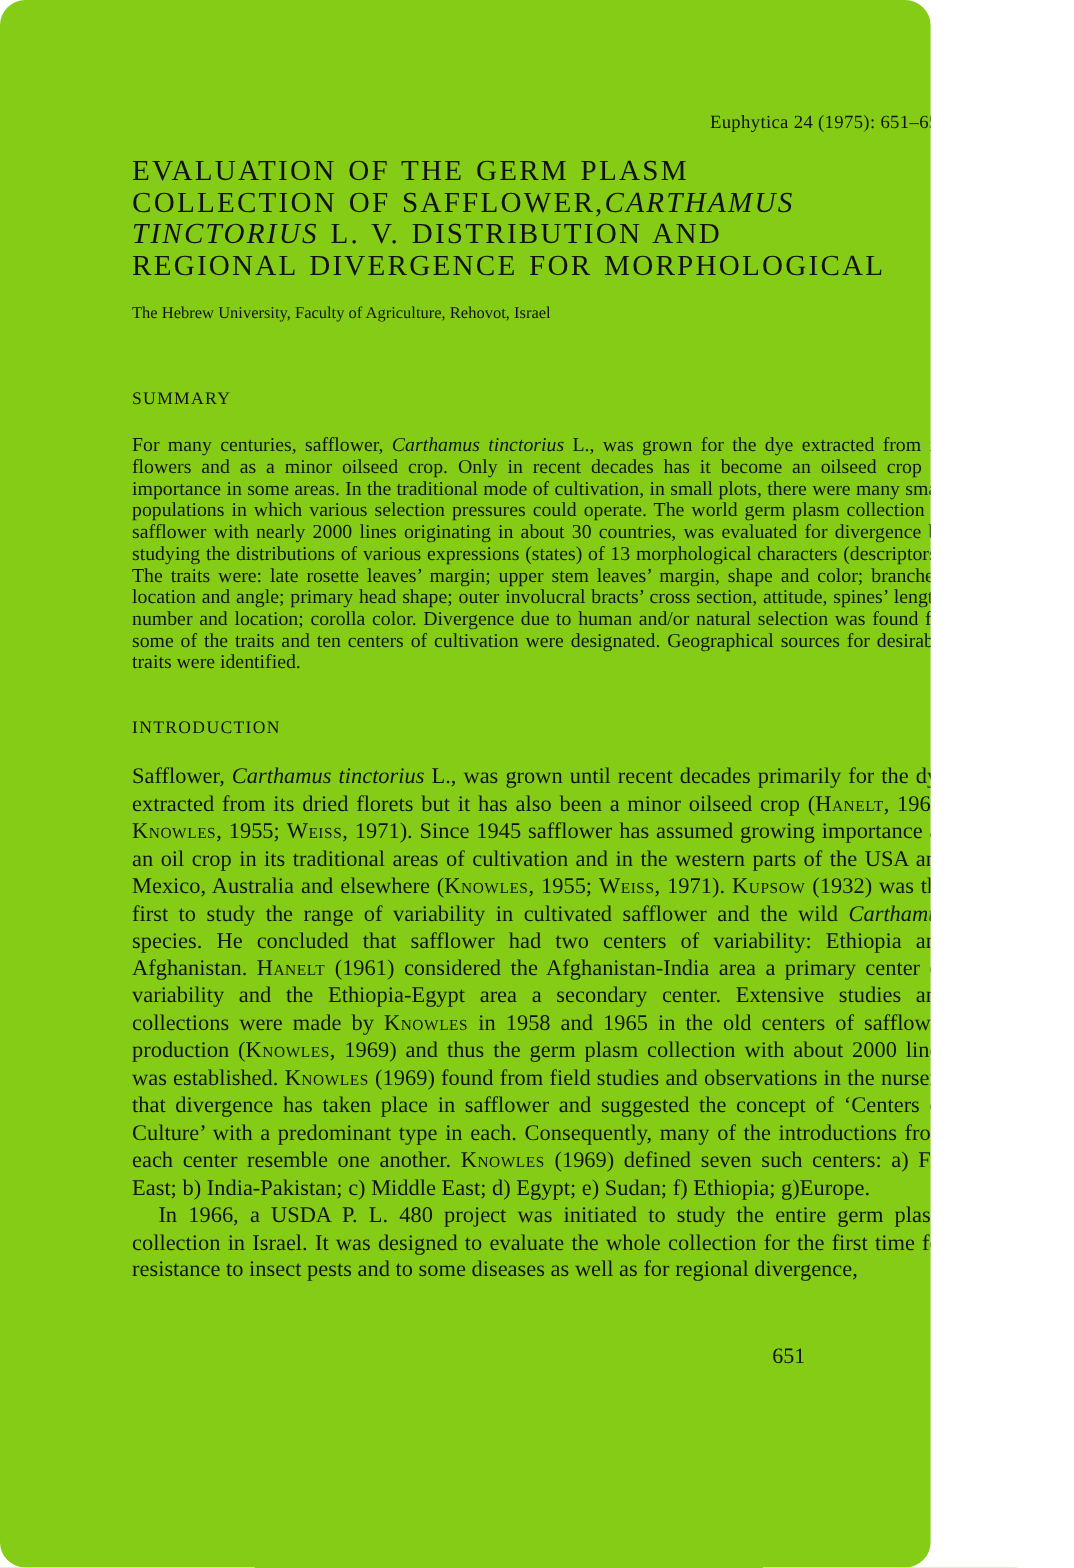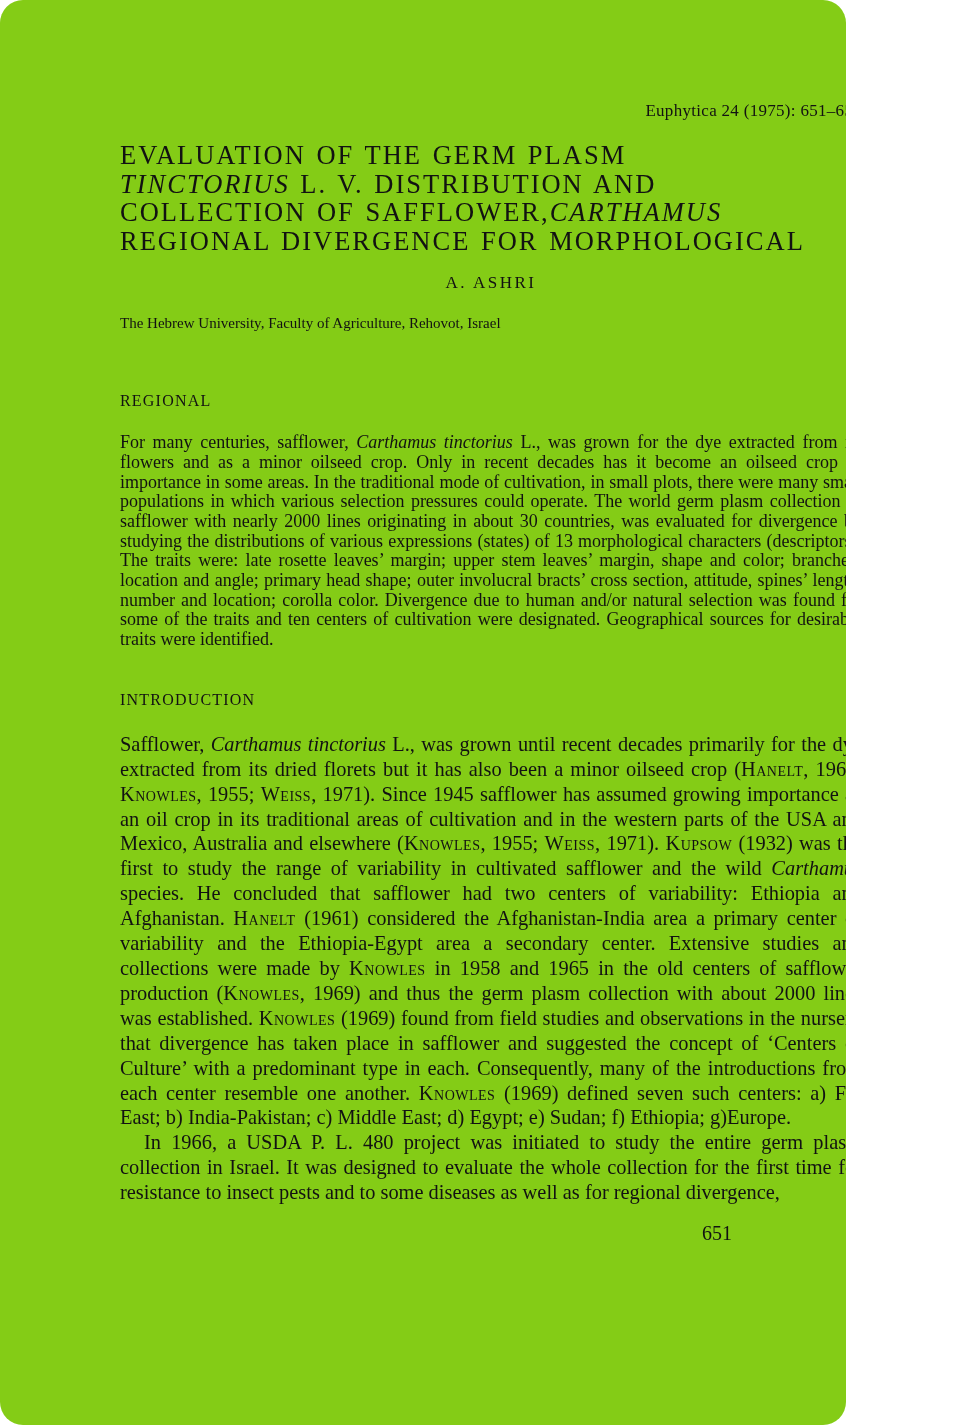--- a/index.html
+++ b/index.html
@@ -95,31 +95,30 @@
 </head>
 <body>
 
 <div class="page">
   <div class="content">
 
     <div class="journal-ref">Euphytica 24 (1975): 651–659</div>
 
     <h1 class="title">
         <div><span>EVALUATION OF THE GERM PLASM</span></div>
+        <div><span>COLLECTION OF SAFFLOWER,</span><span class="seg-i">CARTHAMUS</span></div>
         <div><span class="seg-i">TINCTORIUS</span><span> L. V. DISTRIBUTION AND</span></div>
-        <div><span>COLLECTION OF SAFFLOWER,</span><span class="seg-i">CARTHAMUS</span></div>
         <div><span>REGIONAL DIVERGENCE FOR MORPHOLOGICAL</span></div>
       </h1>
 
-    <div class="author">A. ASHRI</div>
 
     <div class="affiliation">The Hebrew University, Faculty of Agriculture, Rehovot, Israel</div>
 
 
-    <h2 class="section-heading summary-heading">REGIONAL</h2>
+    <h2 class="section-heading summary-heading">SUMMARY</h2>
 
     <p class="summary-paragraph"><span>For many centuries, safflower, </span><span class="seg-i">Carthamus tinctorius</span><span> L., was grown for the dye extracted from its flowers and as a minor oilseed crop. Only in recent decades has it become an oilseed crop of importance in some areas. In the traditional mode of cultivation, in small plots, there were many small populations in which various selection pressures could operate. The world germ plasm collection of safflower with nearly 2000 lines originating in about 30 countries, was evaluated for divergence by studying the distributions of various expressions (states) of 13 morphological characters (descriptors). The traits were: late rosette leaves’ margin; upper stem leaves’ margin, shape and color; branches’ location and angle; primary head shape; outer involucral bracts’ cross section, attitude, spines’ length, number and location; corolla color. Divergence due to human and/or natural selection was found for some of the traits and ten centers of cultivation were designated. Geographical sources for desirable traits were identified.</span></p>
 
     <h2 class="section-heading introduction-heading">INTRODUCTION</h2>
 
     <p class="body-paragraph intro-p1"><span>Safflower, </span><span class="seg-i">Carthamus tinctorius</span><span> L., was grown until recent decades primarily for the dye extracted from its dried florets but it has also been a minor oilseed crop (</span><span class="seg-sc">Hanelt</span><span>, 1961; </span><span class="seg-sc">Knowles</span><span>, 1955; </span><span class="seg-sc">Weiss</span><span>, 1971). Since 1945 safflower has assumed growing importance as an oil crop in its traditional areas of cultivation and in the western parts of the USA and Mexico, Australia and elsewhere (</span><span class="seg-sc">Knowles</span><span>, 1955; </span><span class="seg-sc">Weiss</span><span>, 1971). </span><span class="seg-sc">Kupsow</span><span> (1932) was the first to study the range of variability in cultivated safflower and the wild </span><span class="seg-i">Carthamus</span><span> species. He concluded that safflower had two centers of variability: Ethiopia and Afghanistan. </span><span class="seg-sc">Hanelt</span><span> (1961) considered the Afghanistan-India area a primary center of variability and the Ethiopia-Egypt area a secondary center. Extensive studies and collections were made by </span><span class="seg-sc">Knowles</span><span> in 1958 and 1965 in the old centers of safflower production (</span><span class="seg-sc">Knowles</span><span>, 1969) and thus the germ plasm collection with about 2000 lines was established. </span><span class="seg-sc">Knowles</span><span> (1969) found from field studies and observations in the nursery that divergence has taken place in safflower and suggested the concept of ‘Centers of Culture’ with a predominant type in each. Consequently, many of the introductions from each center resemble one another. </span><span class="seg-sc">Knowles</span><span> (1969) defined seven such centers: a) Far East; b) India-Pakistan; c) Middle East; d) Egypt; e) Sudan; f) Ethiopia; g)Europe.</span></p>
 
     <p class="body-paragraph intro-p2"><span>In 1966, a USDA P. L. 480 project was initiated to study the entire germ plasm collection in Israel. It was designed to evaluate the whole collection for the first time for resistance to insect pests and to some diseases as well as for regional divergence,</span></p>
 
   </div>

